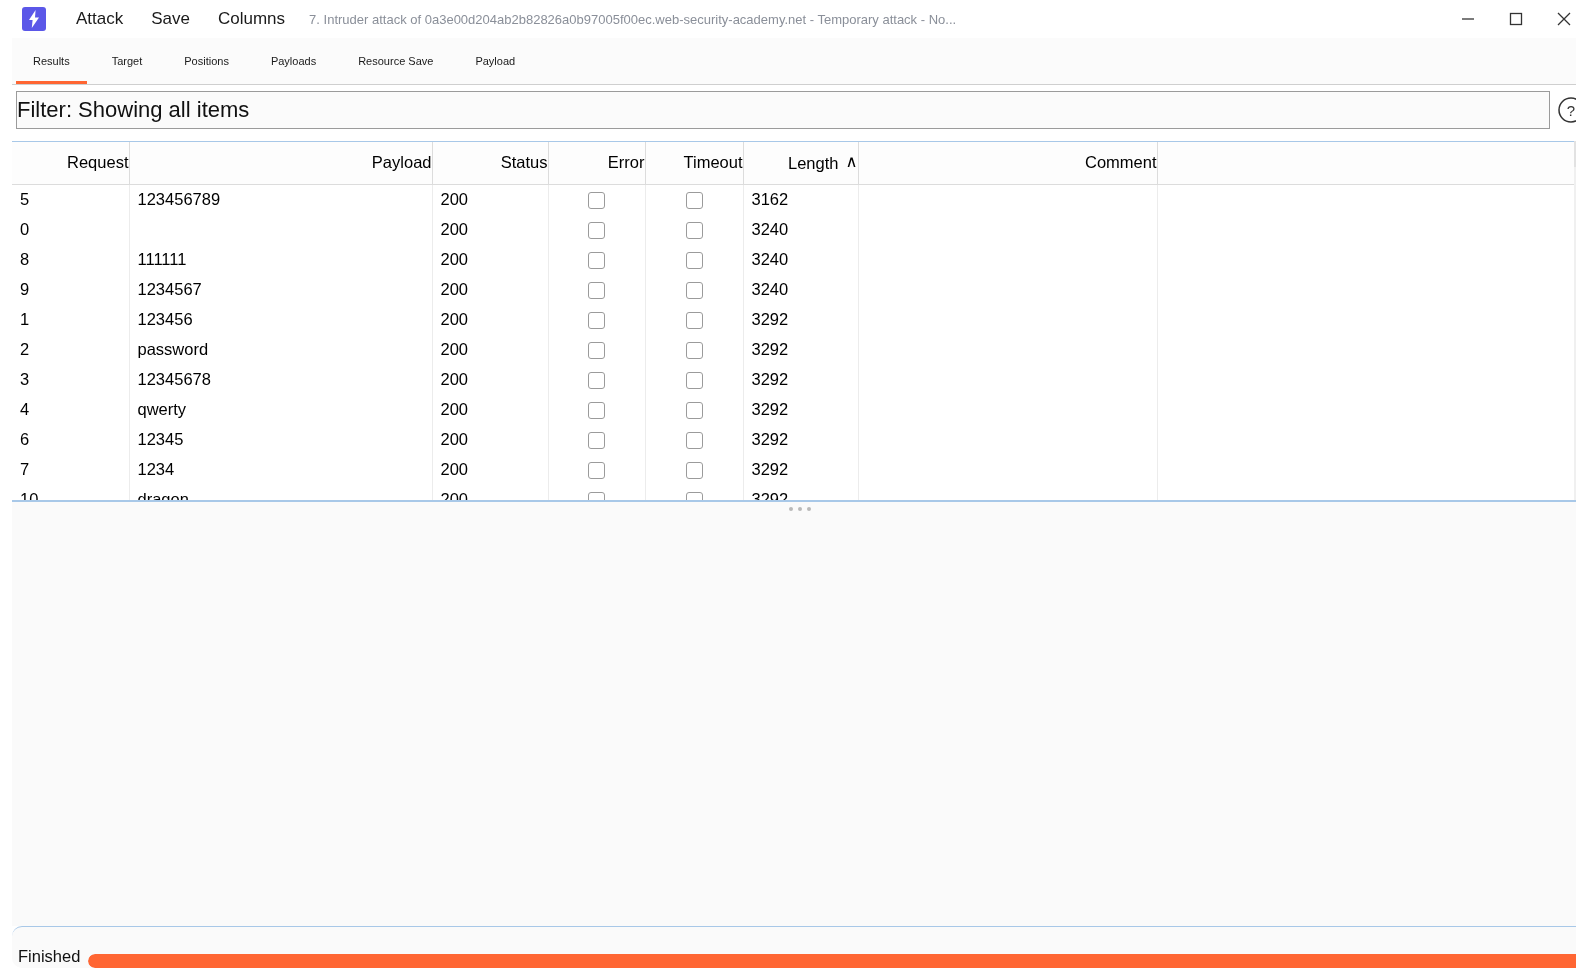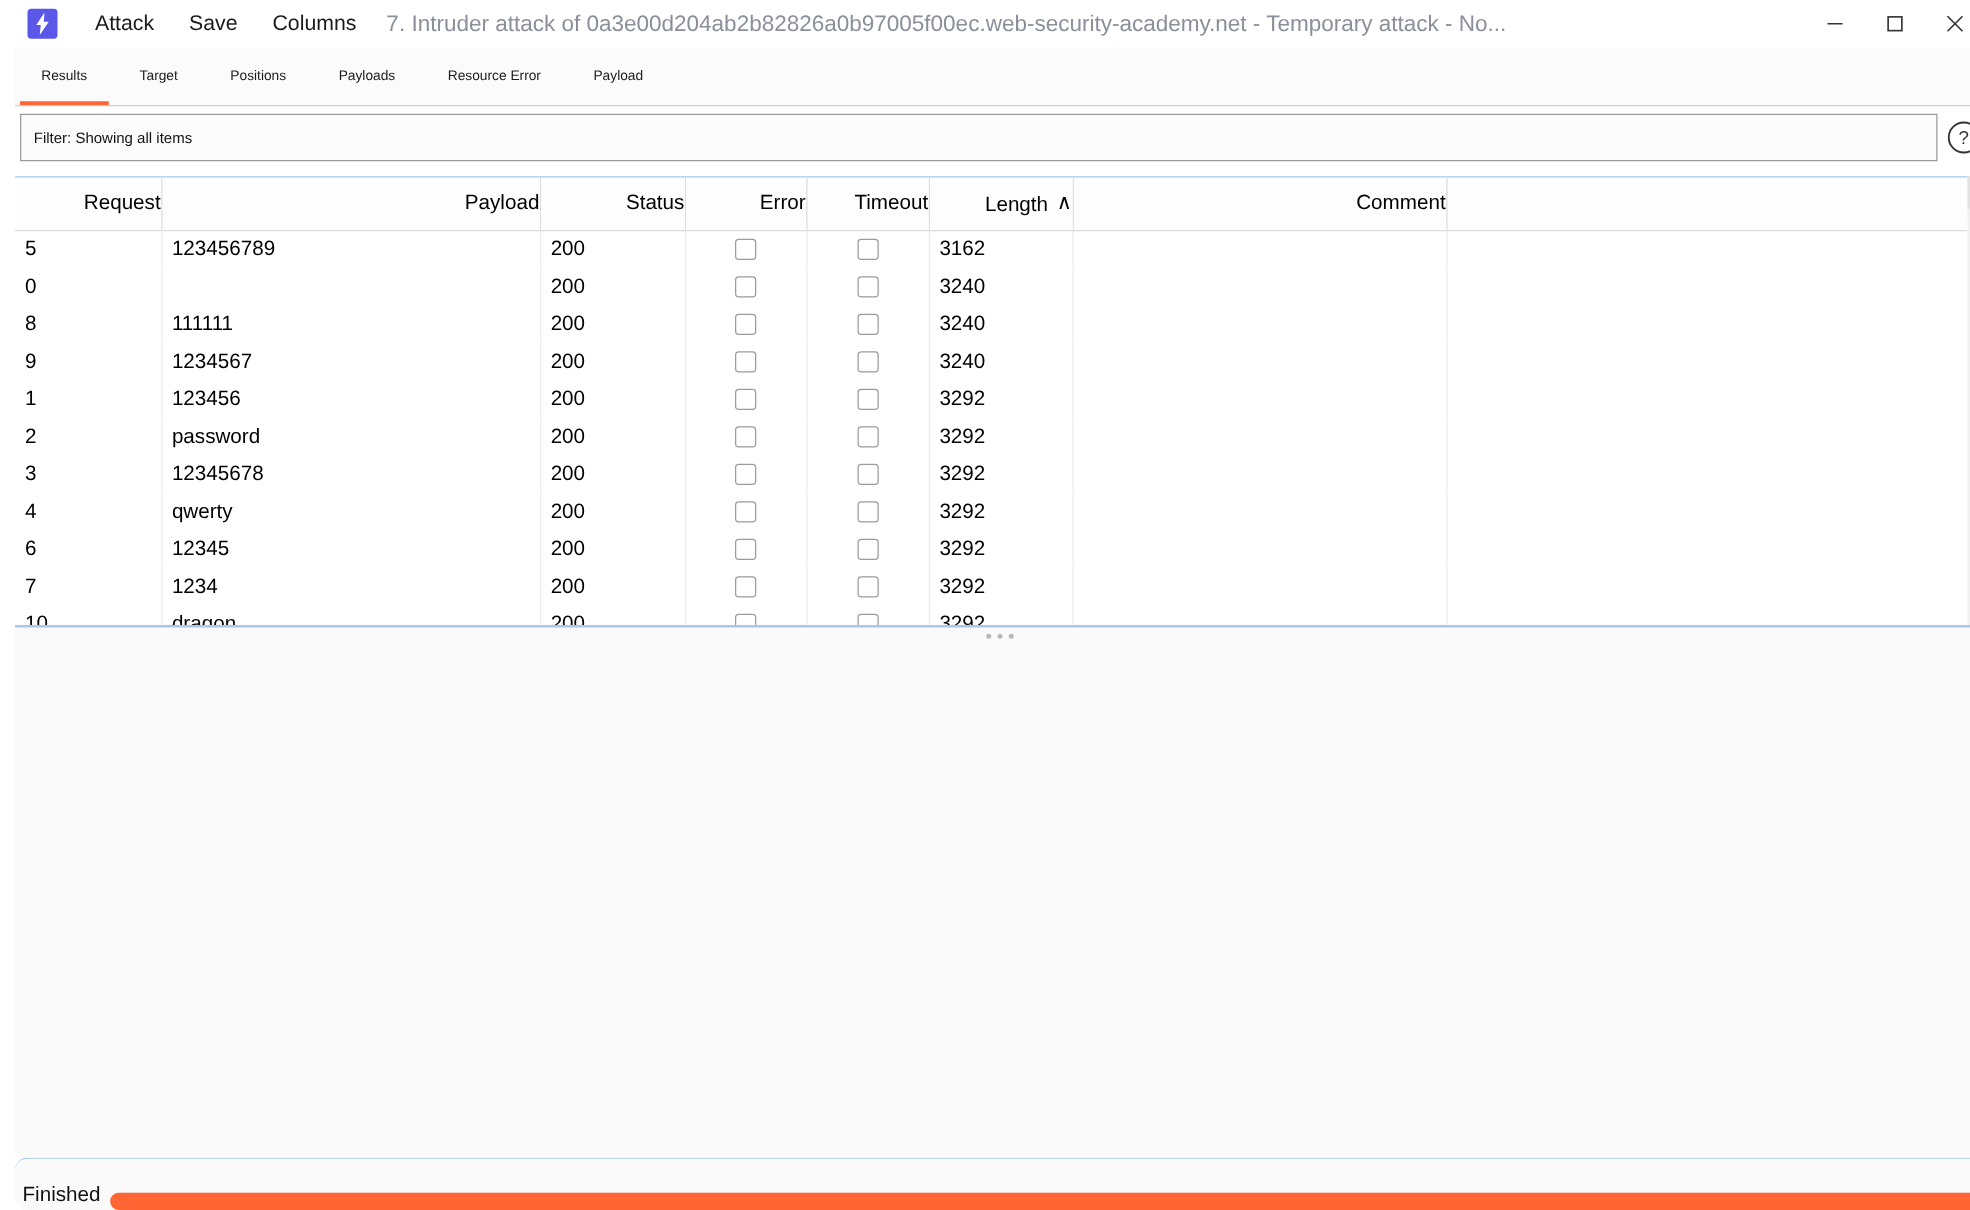--- a/index.html
+++ b/index.html
@@ -21,21 +21,21 @@
     width: 24px; height: 24px; margin-left: 10px; margin-right: 16px;
     background: #5b57e8; border-radius: 3px;
     display: flex; align-items: center; justify-content: center; flex: none;
   }
   .logo svg { display: block; }
   .menu-item {
     font-size: 17px; color: #1a1a1a; padding: 0 14px; line-height: 38px;
     cursor: default; white-space: nowrap;
   }
   .win-title {
-    font-size: 18px; color: #8a8f99; margin-left: 10px;
+    font-size: 13px; color: #8a8f99; margin-left: 10px;
     white-space: nowrap; overflow: hidden; flex: 1;
   }
   .winbtns { display: flex; align-items: center; height: 38px; flex: none; }
   .winbtn {
     width: 48px; height: 38px; display: flex; align-items: center; justify-content: center;
     cursor: default;
   }
   .winbtn svg { display: block; }
 
   
@@ -55,22 +55,22 @@
   }
 
   
   .filterrow {
     position: absolute; left: 0; top: 88px; width: 1576px; height: 44px;
     display: flex; align-items: center;
   }
   .filterbox {
     margin-left: 4px; width: 1534px; height: 38px;
     background: #fbfbfb; border: 1px solid #9b9b9b;
-    display: flex; align-items: center; padding-left: 10px;
-    font-size: 12px; color: #111; cursor: default;
+    display: flex; align-items: center; 
+    font-size: 22px; color: #111; cursor: default;
   }
   .helpicon {
     margin-left: 6px; width: 30px; height: 30px; display: flex;
     align-items: center; justify-content: center; cursor: default;
   }
 
   
   .tablewrap {
     position: absolute; left: 0; top: 141px; width: 1576px; height: 359px;
     border-top: 1px solid #a8c8e8; background: #fff; overflow: hidden;
@@ -167,21 +167,21 @@
           </svg>
       </div>
     </div>
   </div>
 
   <div class="tabbar">
     <div class="tab active">Results</div>
     <div class="tab">Target</div>
     <div class="tab">Positions</div>
     <div class="tab">Payloads</div>
-    <div class="tab">Resource Error</div>
+    <div class="tab">Resource Save</div>
     <div class="tab">Payload</div>
   </div>
 
   <div class="filterrow">
     <div class="filterbox">
       <span>Filter: Showing all items</span>
     </div>
     <div class="helpicon">
       <svg width="28" height="28" viewBox="0 0 28 28">
         <circle cx="14" cy="14" r="12" fill="none" stroke="#333" stroke-width="1.5"></circle>

